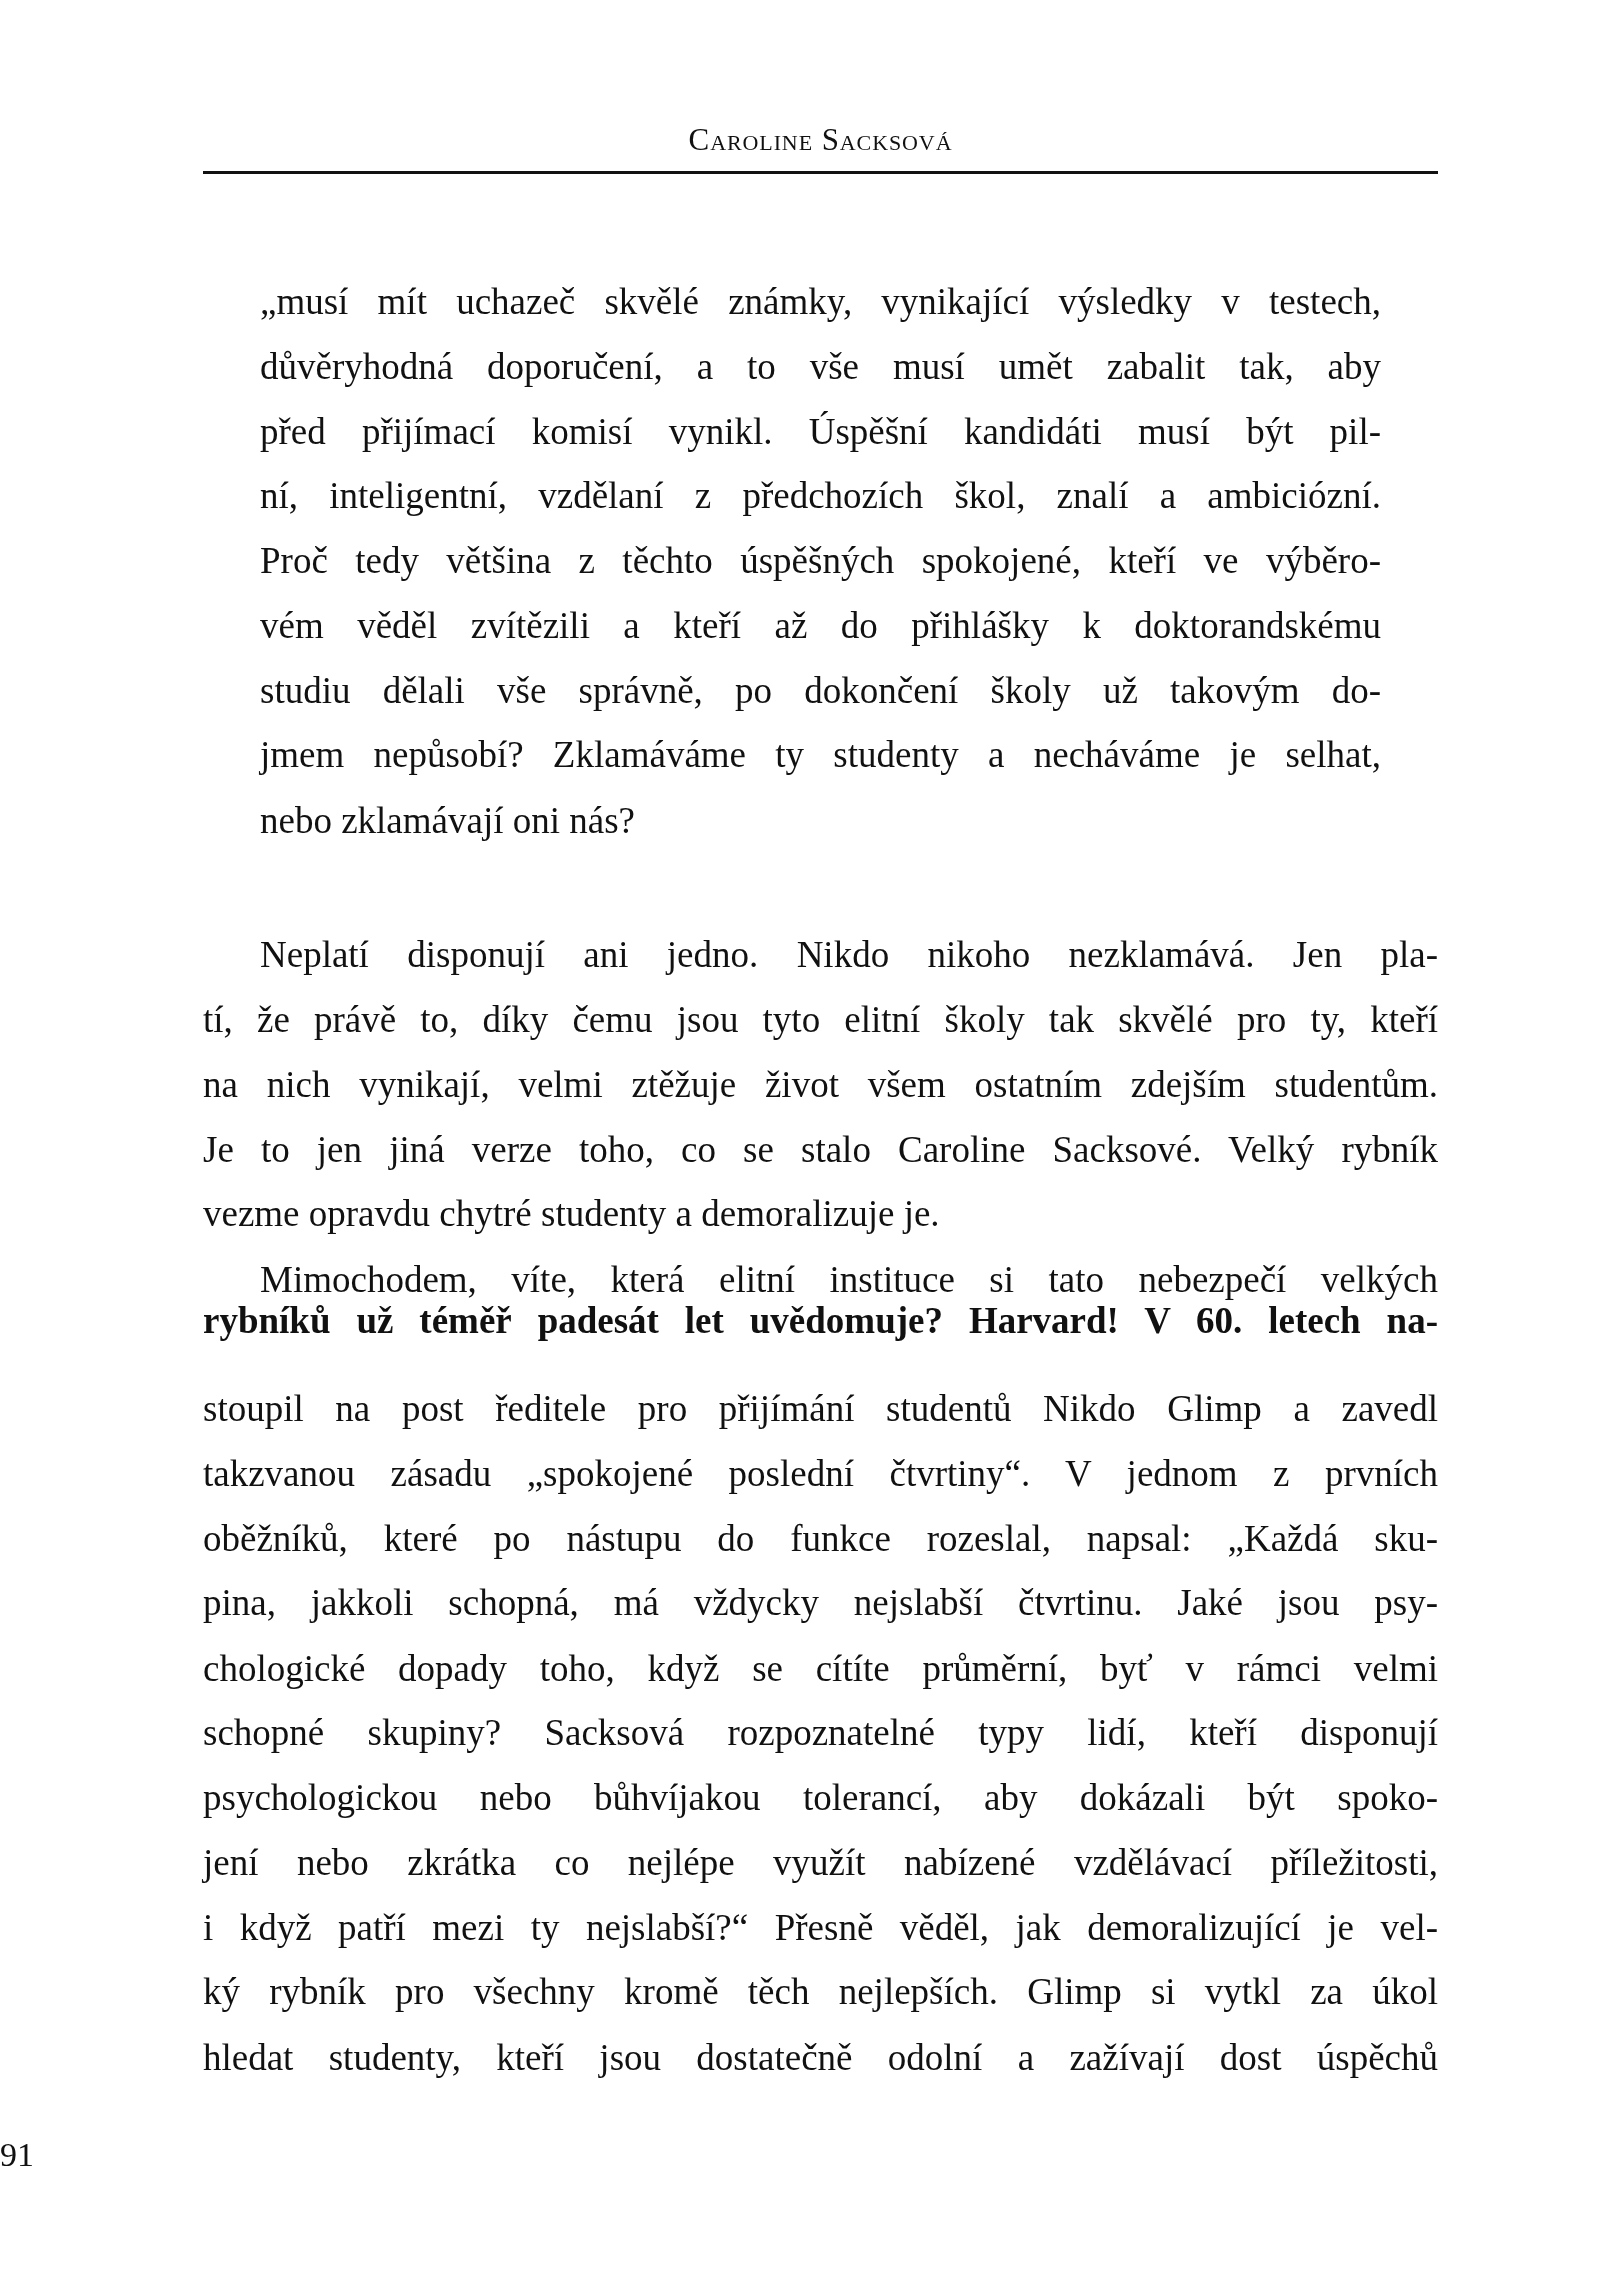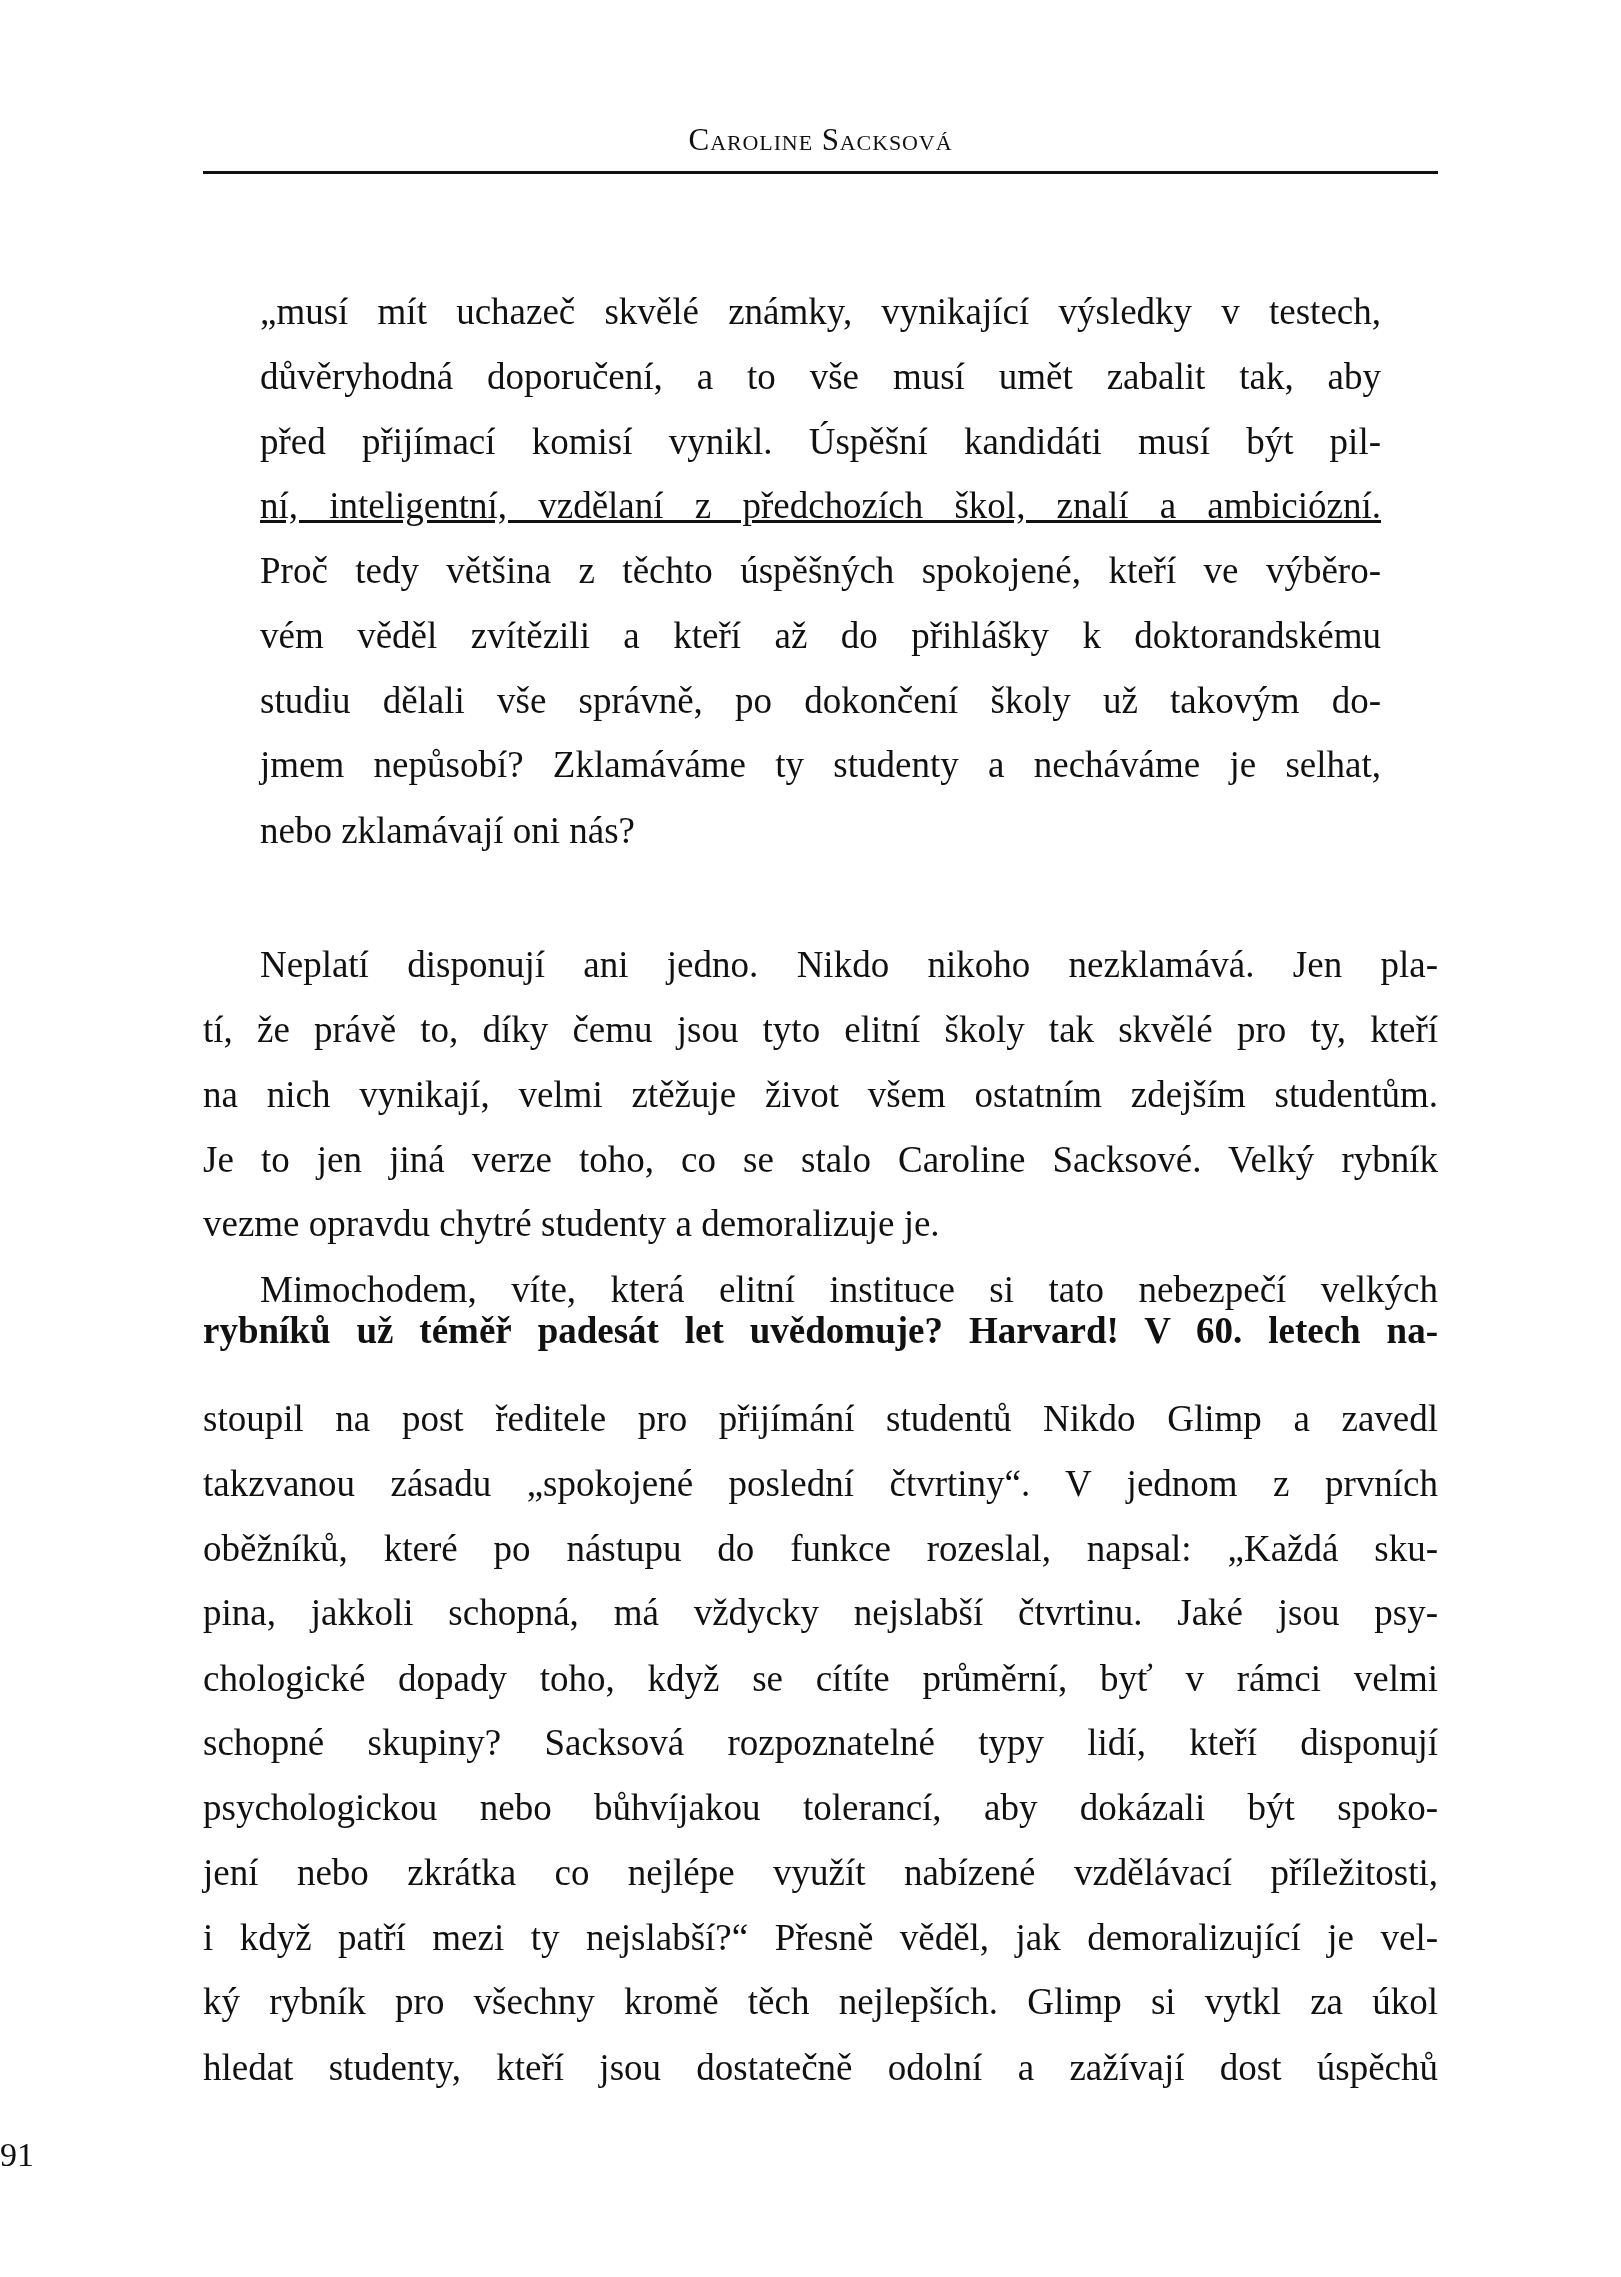--- a/index.html
+++ b/index.html
@@ -35,21 +35,20 @@
       height: 2.8px;
       background: #111111;
     }
     .line {
       position: absolute;
       font-size: 37px;
       line-height: 45px;
       white-space: nowrap;
       text-align: justify;
       text-align-last: justify;
-      margin-top: 10px;
       -moz-text-align-last: justify;
     }
     .line.last {
       text-align-last: left;
       -moz-text-align-last: left;
     }
     .quote .line {
       left: 260px;
       width: 1121px;
     }
@@ -82,21 +81,21 @@
 
 <div>
 
   <div class="running-head">Caroline Sacksová</div>
   <div class="head-rule"></div>
 
   <div class="quote">
     <div class="line" style="top: 279px; text-align-last: justify; white-space: normal; overflow: visible; text-align: justify; height: 45px;">„musí mít uchazeč skvělé známky, vynikající výsledky v testech,</div>
     <div class="line" style="top: 344px; text-align-last: justify; white-space: normal; overflow: visible; text-align: justify; height: 45px;">důvěryhodná doporučení, a to vše musí umět zabalit tak, aby</div>
     <div class="line" style="top: 409px; text-align-last: justify; white-space: normal; overflow: visible; text-align: justify; height: 45px;">před přijímací komisí vynikl. Úspěšní kandidáti musí být pil-</div>
-    <div class="line" style="top: 473px; text-align-last: justify; white-space: normal; overflow: visible; text-align: justify; height: 45px; text-decoration: underline;">ní, inteligentní, vzdělaní z předchozích škol, znalí a ambiciózní.</div>
+    <div class="line" style="top: 473px; text-align-last: justify; white-space: normal; overflow: visible; text-align: justify; height: 45px;">ní, inteligentní, vzdělaní z předchozích škol, znalí a ambiciózní.</div>
     <div class="line" style="top: 538px; text-align-last: justify; white-space: normal; overflow: visible; text-align: justify; height: 45px;">Proč tedy většina z těchto úspěšných spokojené, kteří ve výběro-</div>
     <div class="line" style="top: 603px; text-align-last: justify; white-space: normal; overflow: visible; text-align: justify; height: 45px;">vém věděl zvítězili a kteří až do přihlášky k doktorandskému</div>
     <div class="line" style="top: 668px; text-align-last: justify; white-space: normal; overflow: visible; text-align: justify; height: 45px;">studiu dělali vše správně, po dokončení školy už takovým do-</div>
     <div class="line" style="top: 732px; text-align-last: justify; white-space: normal; overflow: visible; text-align: justify; height: 45px;">jmem nepůsobí? Zklamáváme ty studenty a necháváme je selhat,</div>
     <div class="line last" style="top: 798px; text-align-last: left; white-space: normal; overflow: visible;">nebo zklamávají oni nás?</div>
   </div>
 
   <div class="body">
     <div>
       <div class="line indent" style="top: 932px; text-align-last: justify; white-space: normal; overflow: visible; text-align: justify; height: 45px;">Neplatí disponují ani jedno. Nikdo nikoho nezklamává. Jen pla-</div>

